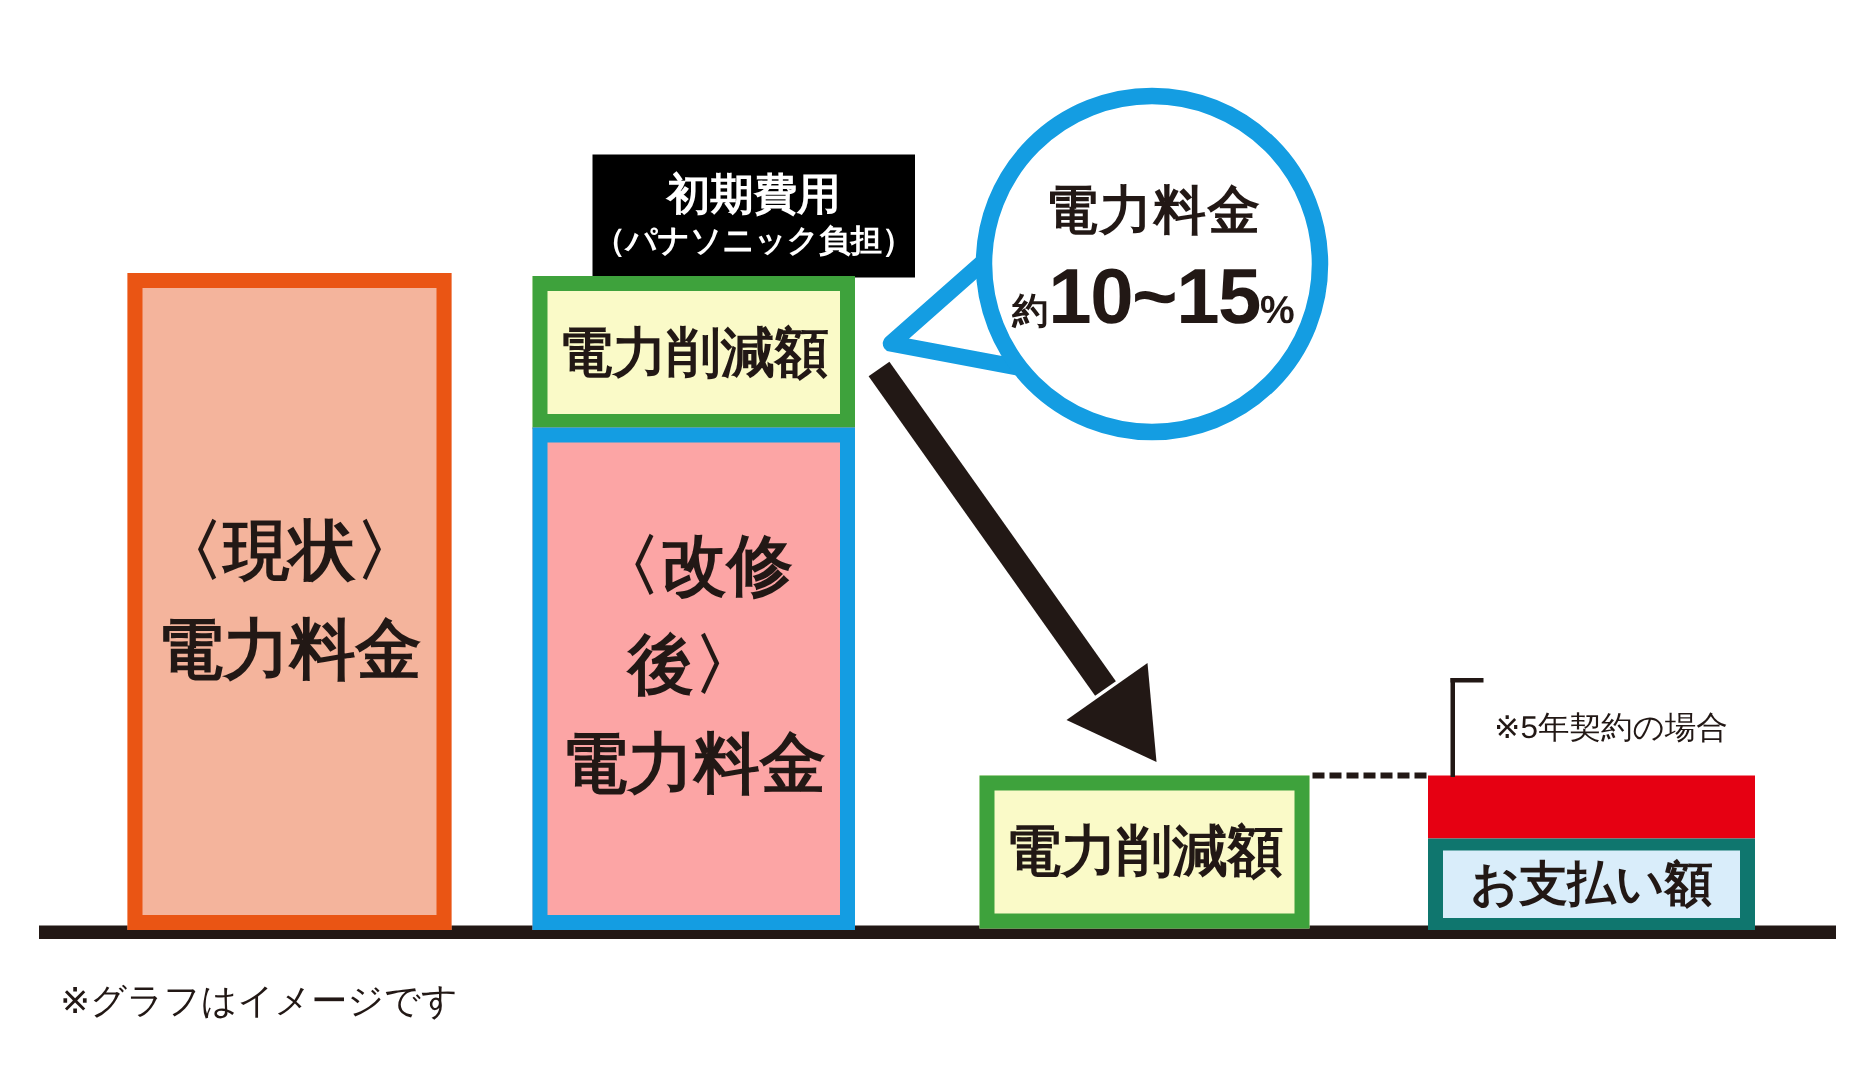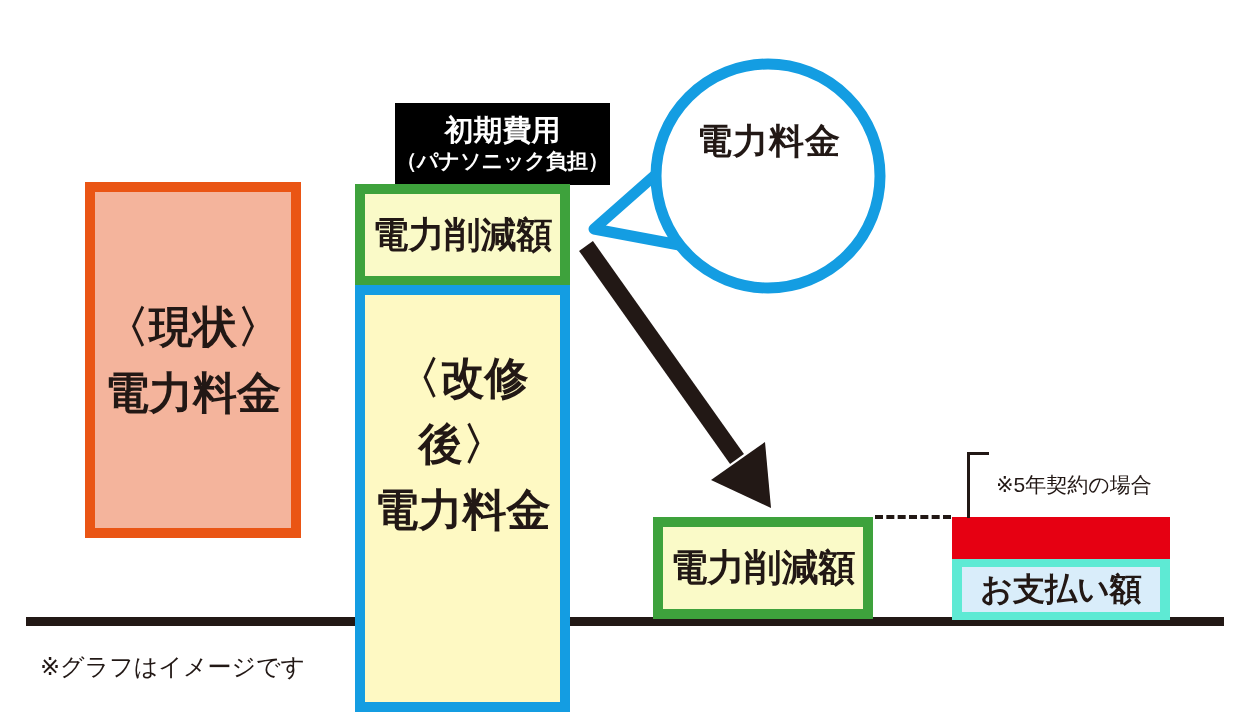--- a/index.html
+++ b/index.html
@@ -7,43 +7,43 @@
     position:relative; width:1236px; height:722px; background:#ffffff;
     font-family:"Liberation Sans","DejaVu Sans",sans-serif;
     color:#221815; overflow:hidden;
   }
   .abs { position:absolute; box-sizing:border-box; }
 
   .baseline { left:26px; top:617px; width:1198px; height:9px; background:#221815; }
 
   
   .bar-current {
-    left:85px; top:182px; width:216px; height:356px;
+    left:85px; top:182px; width:216px; height:438px;
     border:10px solid #EA5514; background:#F4B49C;
     display:flex; flex-direction:column; justify-content:center; align-items:center;
     font-size:44px; font-weight:bold; line-height:1.5; text-align:center;
   }
 
   
   .after-header {
     left:355px; top:103px; width:215px; height:82px; background:#000000;
     display:flex; flex-direction:column; justify-content:center; align-items:center;
     color:#ffffff; font-weight:bold; text-align:center;margin-left:40px;
   }
   .after-header-l1 { font-size:29px; line-height:1.15; }
   .after-header-l2 { font-size:21px; line-height:1.25; }
   .after-savings {
     left:355px; top:184px; width:215px; height:102px;
     border:10px solid #3EA23C; background:#FAFAC8;
     display:flex; justify-content:center; align-items:center;
     font-size:36px; font-weight:bold;
   }
   .after-body {
-    left:355px; top:285px; width:215px; height:427px;
-    border:10px solid #149DE2; background:#fef9c3;
+    left:355px; top:285px; width:215px; height:335px;
+    border:10px solid #149DE2; background:#fca5a5;
     font-size:44px; font-weight:bold; line-height:1.5; text-align:center;
     padding-top:50px;
   }
 
   
   .bubble-svg { left:575px; top:35px; }
   .bubble-text {
     left:655px; top:122px; width:228px; text-align:center; font-weight:bold;
   }
   .bubble-l1 { font-size:35px; line-height:38px; letter-spacing:1px; }
@@ -60,21 +60,21 @@
     left:653px; top:517px; width:220px; height:102px;
     border:10px solid #3EA23C; background:#FAFAC8;
     display:flex; justify-content:center; align-items:center;
     font-size:37px; font-weight:bold;
   }
 
   .dash-line { left:875px; top:515px; width:76px; height:0; border-top:4px dashed #221815; }
 
   
   .profit-box  { left:952px; top:517px; width:218px; height:42px; background:#E60012; }
-  .payment-box { left:952px; top:559px; width:218px; height:61px; background:#5eead4;text-align:center; }
+  .payment-box { left:952px; top:559px; width:218px; height:61px; background:#0f766e;text-align:center; }
   .payment-inner {
     position:absolute; left:10px; right:10px; top:8px; bottom:8px; background:#D9EDFA;
     display:flex; justify-content:center; align-items:center;
     font-size:32px; font-weight:bold;
   }
 
   .bracket-v { left:967px; top:452px; width:3px;  height:66px; background:#221815; }
   .bracket-h { left:967px; top:452px; width:22px; height:3px;  background:#221815; }
   .profit-label { left:990px; top:437px; font-size:29px; font-weight:bold; white-space:nowrap; }
   .profit-note  { left:996px; top:471px; font-size:21px; white-space:nowrap; }
@@ -104,20 +104,21 @@
     <div>〈改修後〉</div>
     <div>電力料金</div>
   </div>
 
   <svg class="abs bubble-svg" width="320" height="290" viewBox="0 0 320 290">
     <polygon points="19,194 113,111 131,215" fill="#ffffff" stroke="#149DE2" stroke-width="11" stroke-linejoin="round"></polygon>
     <circle cx="193" cy="141" r="112" fill="#ffffff" stroke="#149DE2" stroke-width="11"></circle>
   </svg>
   <div class="abs bubble-text">
     <div class="bubble-l1">電力料金</div>
+    <div class="bubble-l2"><span class="bubble-approx">約</span><span class="bubble-range">10~15</span><span class="bubble-pct">%</span></div>
   </div>
 
   <svg class="abs arrow-svg" width="230" height="300" viewBox="0 0 230 300">
     <line x1="21" y1="21" x2="172" y2="234" stroke="#221815" stroke-width="17"></line>
     <polygon points="206,283 146,255 200,217" fill="#221815"></polygon>
   </svg>
 
   <div class="abs savings-box">
     <span>電力削減額</span>
   </div>

